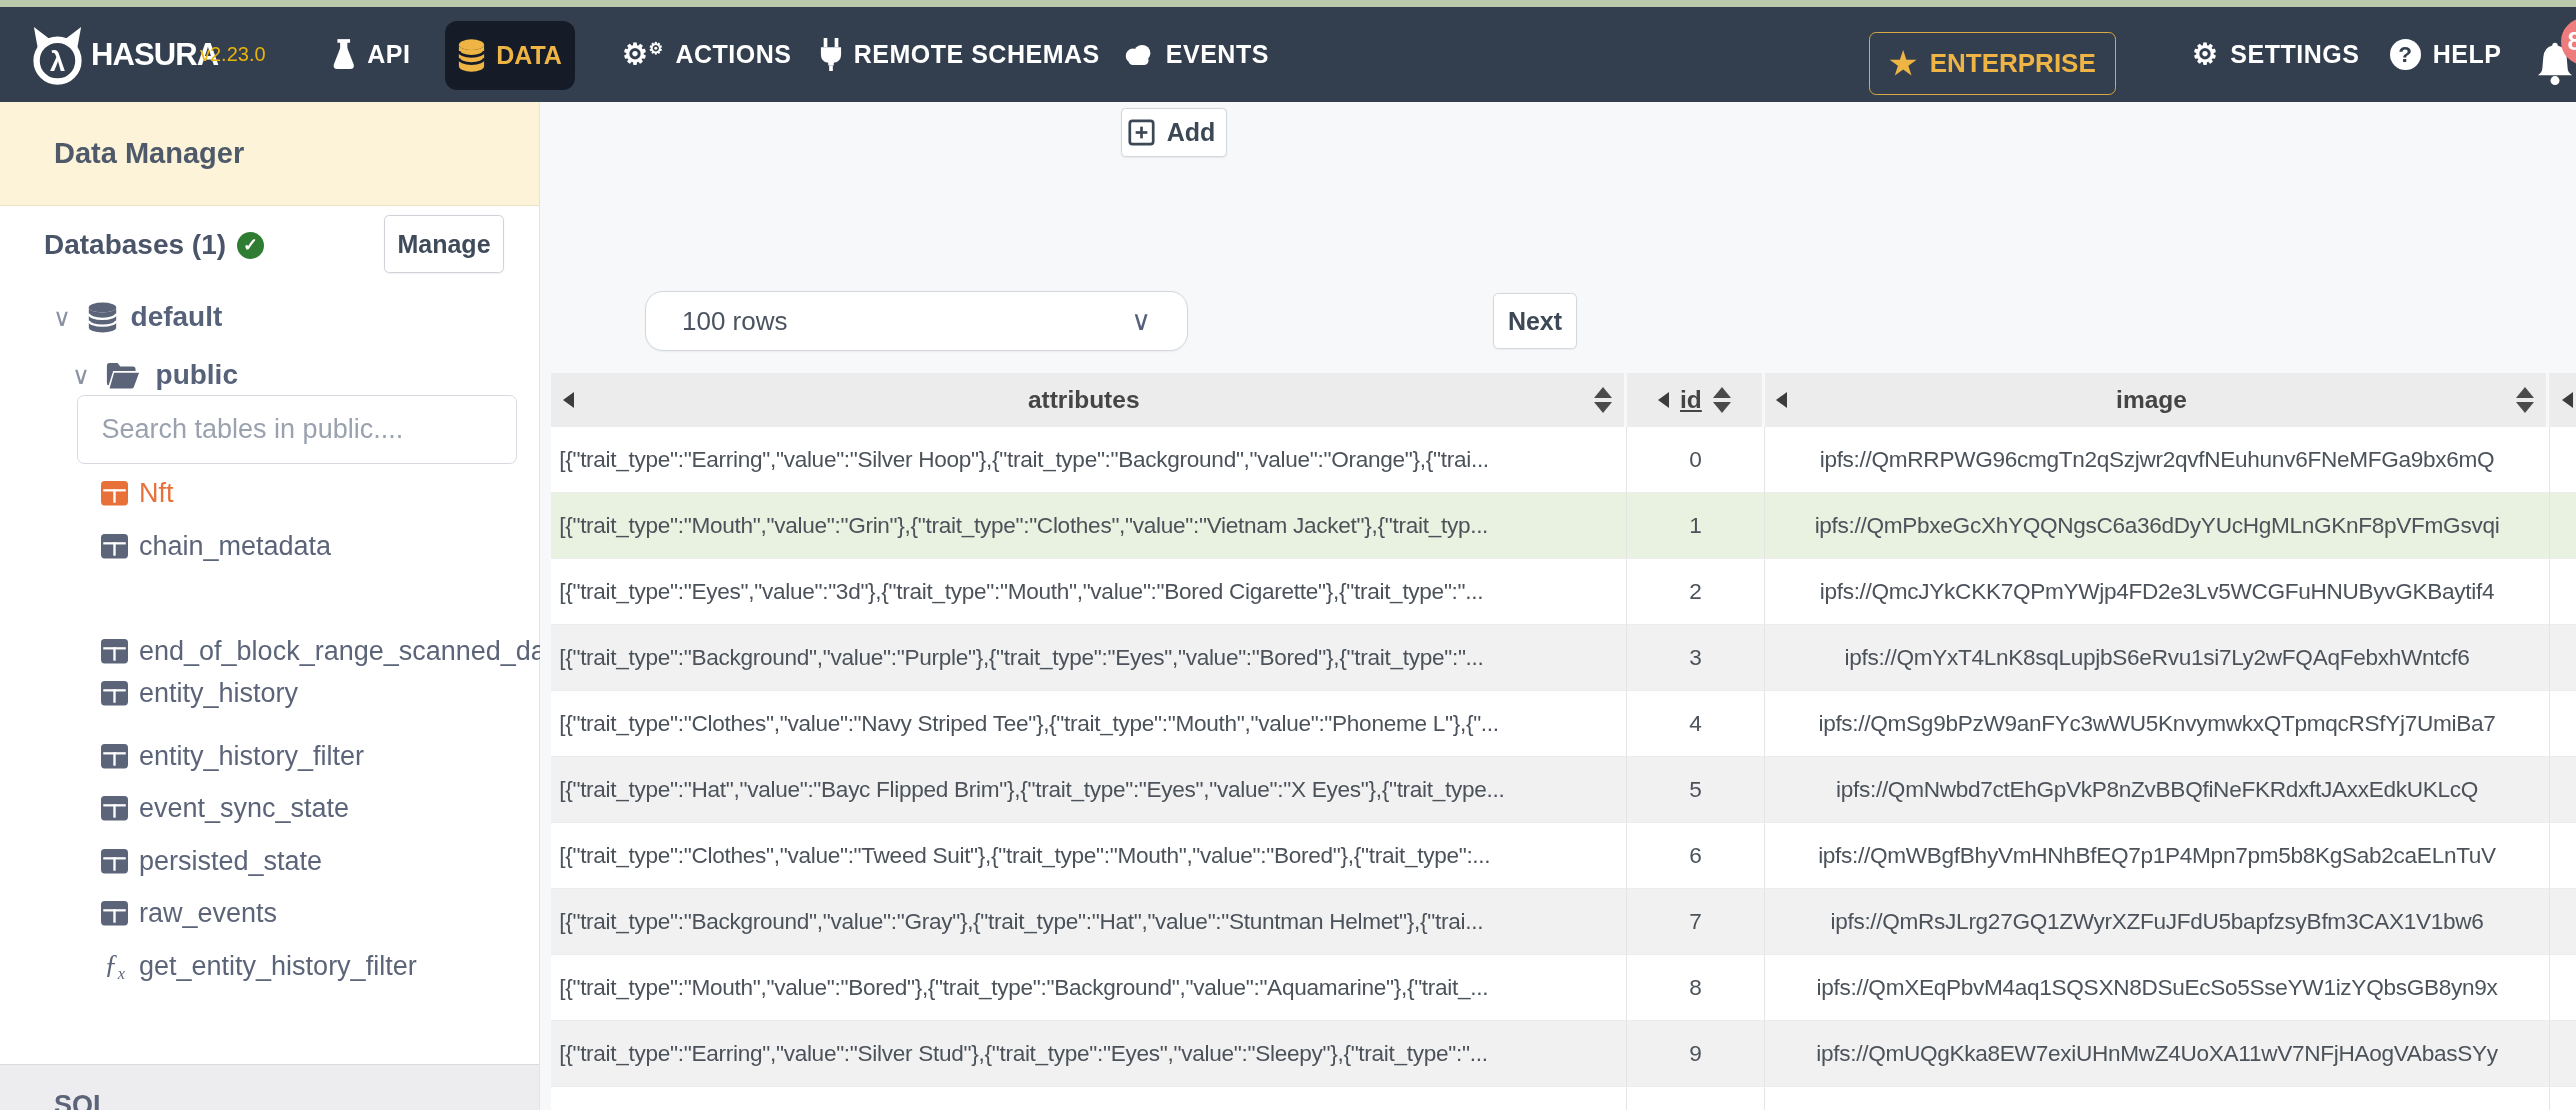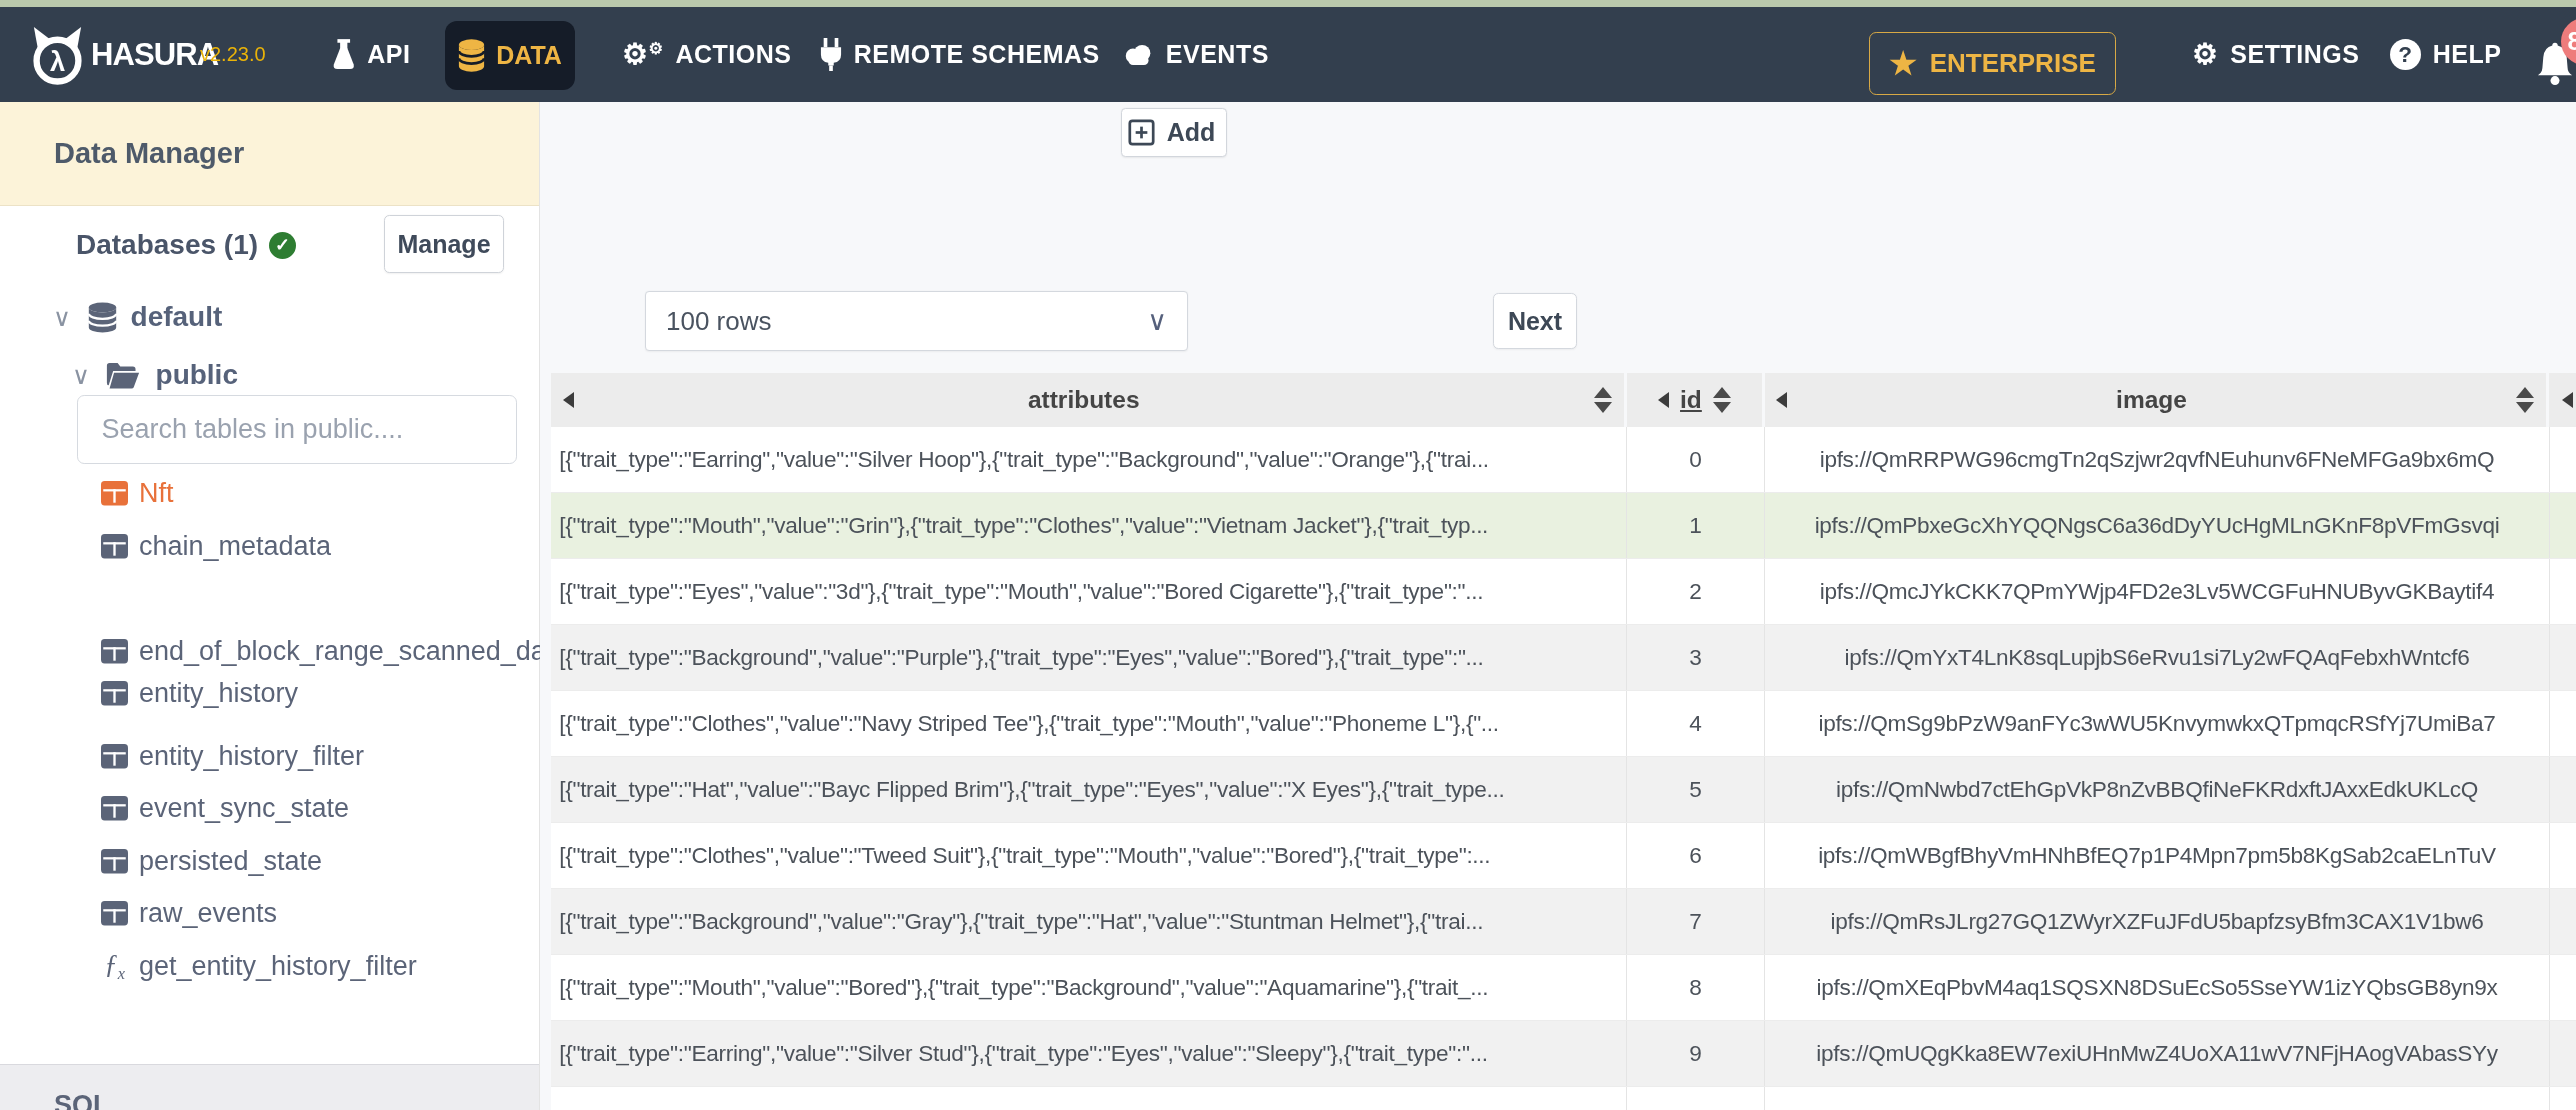--- a/index.html
+++ b/index.html
@@ -34,21 +34,21 @@
          color:#fff;font-size:25px;font-weight:bold;display:flex;align-items:center;justify-content:center;
          padding-right:20px;}
   .bell-svg{position:absolute;left:1.8px;top:34px;}
 
   
   .sidebar{position:absolute;left:0;top:102px;width:540px;height:1008px;background:#fff;
            border-right:1.8px solid #e3e3e3;}
   .dm-header{position:absolute;left:0;top:0;width:100%;height:104px;background:#fcf3d9;
              display:flex;align-items:center;padding-left:54px;font-size:29px;font-weight:bold;color:#4e5a6a;
              border-bottom:0.9px solid #ece2c6;}
-  .db-row{position:absolute;left:0;top:113px;width:100%;height:60px;display:flex;align-items:center;padding-left:76px;}
+  .db-row{position:absolute;left:0;top:113px;width:100%;height:60px;display:flex;align-items:center;padding-left:44px;}
   .db-title{font-size:28px;font-weight:bold;color:#4a5569;display:flex;align-items:center;gap:11px;}
   .check-ic{width:27px;height:27px;border-radius:50%;background:#2e7d32;color:#fff;font-size:18px;
             display:flex;align-items:center;justify-content:center;}
   .manage-btn{position:absolute;left:384px;top:0;width:120px;height:58px;background:#fff;
               border:0.9px solid #cfd3d9;border-radius:5.4px;box-shadow:0 0.9px 1.8px rgba(0,0,0,.06);
               font-size:25px;font-weight:bold;color:#3f4a5a;display:flex;align-items:center;justify-content:center;
               cursor:pointer;}
   .tree-row{position:absolute;display:flex;align-items:center;gap:16.3px;color:#56627a;
             font-size:28px;font-weight:bold;cursor:pointer;}
   .chev{font-size:24.5px;color:#8a93a2;font-weight:normal;}
@@ -65,22 +65,22 @@
              border-top:0.9px solid #d9d9de;padding:25px 0 0 54px;font-size:27px;font-weight:bold;color:#5b6478;
              overflow:hidden;cursor:pointer;}
 
   
   .main{position:absolute;left:540px;top:102px;width:2036px;height:1008px;background:#f7f8fa;overflow:hidden;}
   .add-btn{position:absolute;left:581px;top:6.3px;width:106px;height:49px;background:#fff;
            border:0.9px solid #d2d6dc;border-radius:4.5px;box-shadow:0 0.9px 1.8px rgba(0,0,0,.07);
            display:flex;align-items:center;gap:11.8px;font-size:25px;font-weight:bold;
            color:#3d4856;cursor:pointer;}
   .rows-select{position:absolute;left:105px;top:189px;width:543px;height:60px;background:#fff;
-               border:0.9px solid #d4d8de;border-radius:4px;box-shadow:0 0.9px 1.8px rgba(0,0,0,.05);
-               display:flex;align-items:center;padding:0 20px;font-size:26px;color:#4a5360;cursor:pointer;}
+               border:0.9px solid #d4d8de;border-radius:18px;box-shadow:0 0.9px 1.8px rgba(0,0,0,.05);
+               display:flex;align-items:center;padding:0 36px;font-size:26px;color:#4a5360;cursor:pointer;}
   .rows-select .chev2{margin-left:auto;font-size:27px;color:#55607c;}
   .next-btn{position:absolute;left:953px;top:191px;width:84px;height:56px;background:#fff;
             border:0.9px solid #d4d8de;border-radius:5.4px;box-shadow:0 0.9px 1.8px rgba(0,0,0,.05);
             display:flex;align-items:center;justify-content:center;font-size:25px;font-weight:bold;color:#3d4856;
             cursor:pointer;}
 
   
   .dt{position:absolute;left:11px;top:271px;width:2025px;height:737px;overflow:hidden;background:#fff;}
   .thead{display:flex;height:54px;background:#f7f8fa;}
   .th{background:#ececec;height:54px;display:flex;align-items:center;color:#454545;

